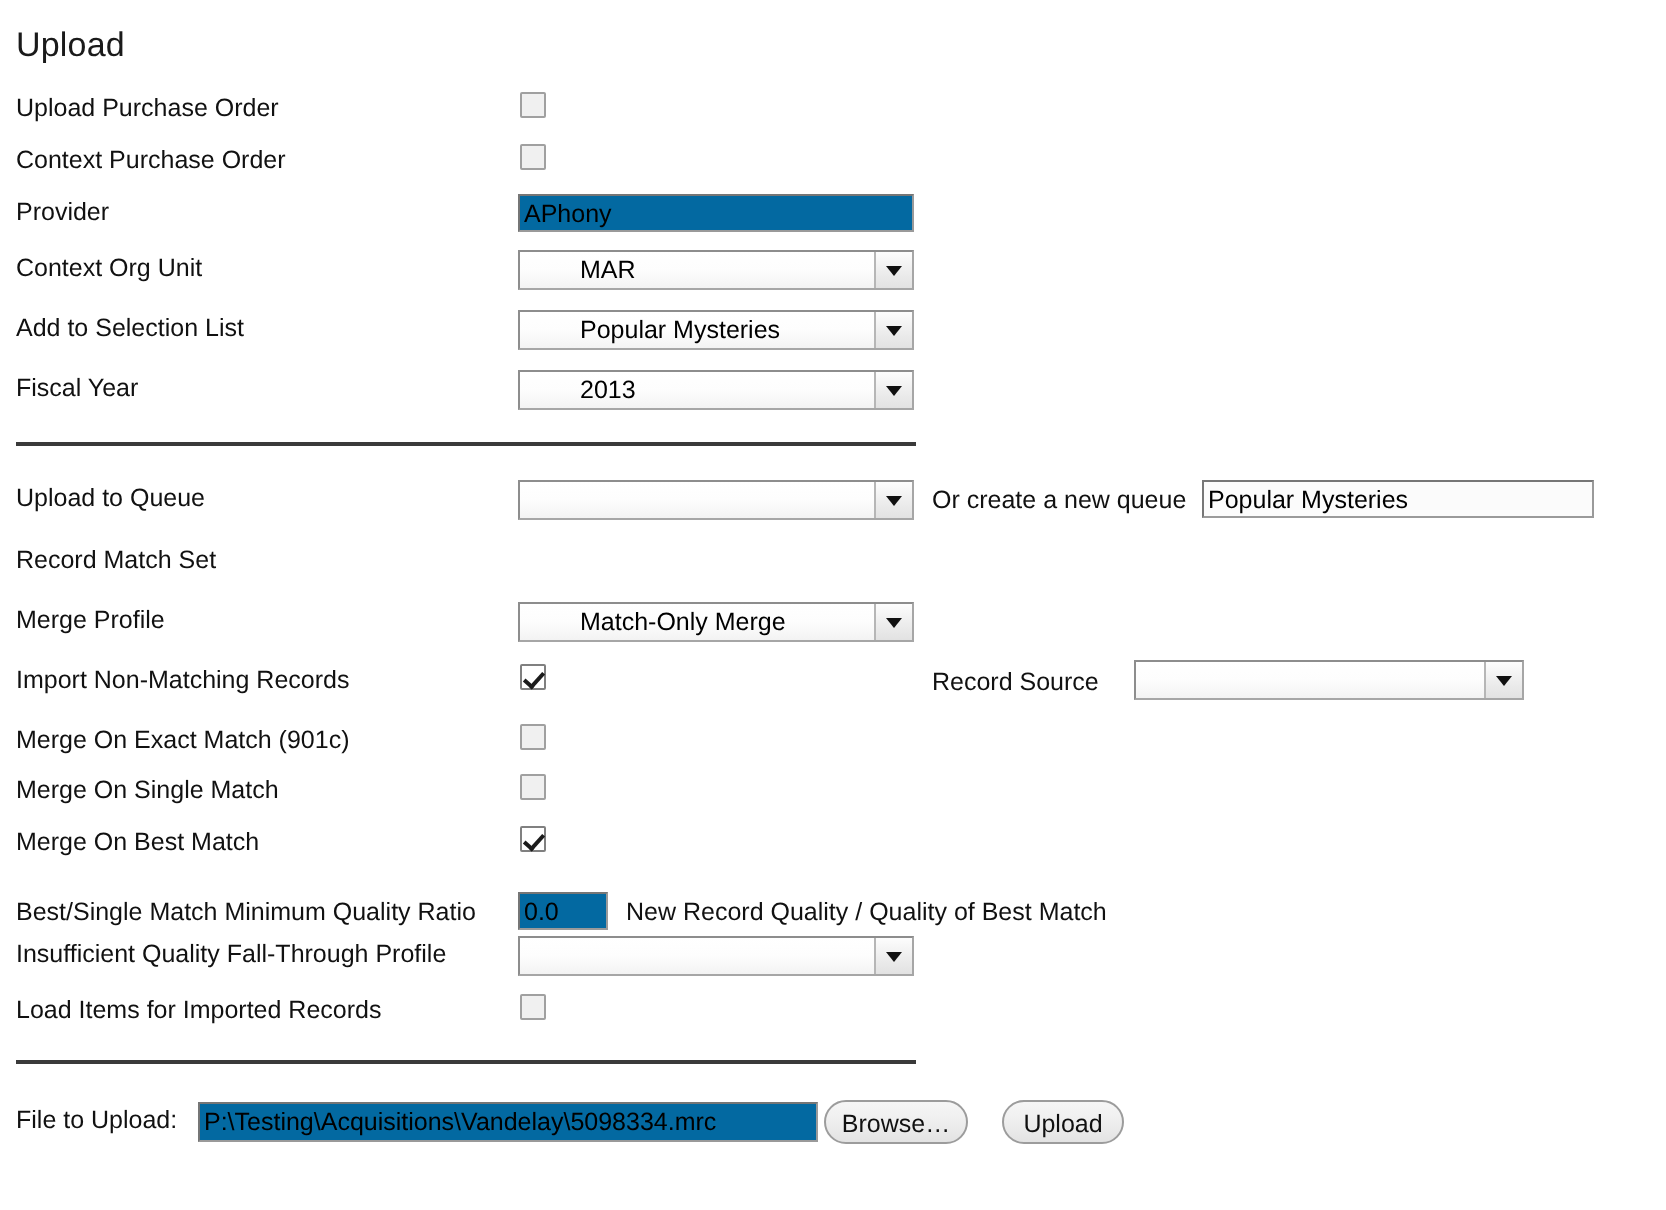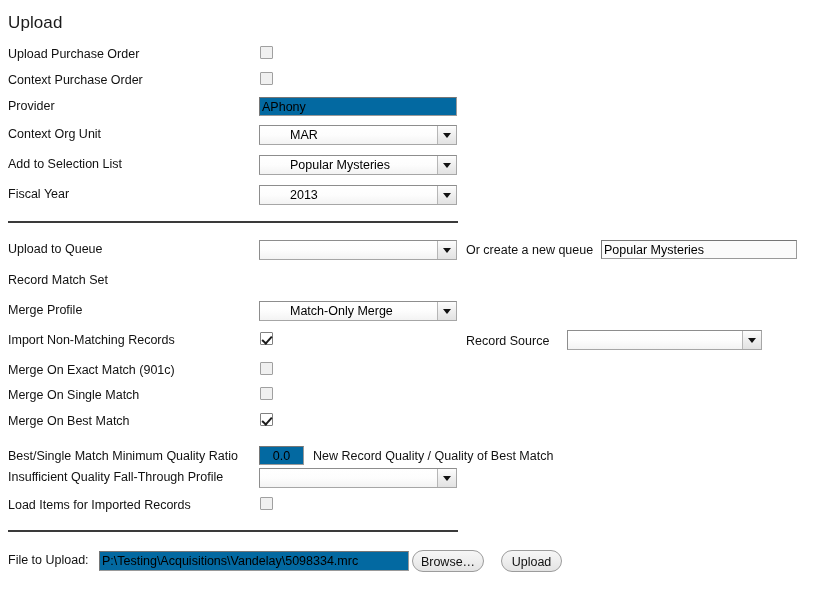--- a/index.html
+++ b/index.html
@@ -261,21 +261,21 @@
     <span class="cb" style="left:260px; top:1px;"></span>
   </div>
 
   <div class="row" style="top:412px;">
     <span class="lbl">Merge On Best Match</span>
     <span class="cb on" style="left:260px; top:1px;"></span>
   </div>
 
   <div class="row" style="top:436px;margin-top:11px;">
     <span class="lbl">Best/Single Match Minimum Quality Ratio</span>
-    <input class="txt" style="left: 259px; top: -1px; width: 45px; text-align: center;" type="text" value="0.0">
+    <input class="txt" style="left: 259px; top: -1px; width: 45px;" type="text" value="0.0">
     <span class="hint" style="left:313px; top:0px;">New Record Quality / Quality of Best Match</span>
   </div>
 
   <div class="row" style="top:468px;">
     <span class="lbl">Insufficient Quality Fall-Through Profile</span>
     <div class="sel" style="left:259px; top:0px; width:198px;">
       <span class="sel-val"></span>
       <span class="sel-btn"></span>
     </div>
   </div>

